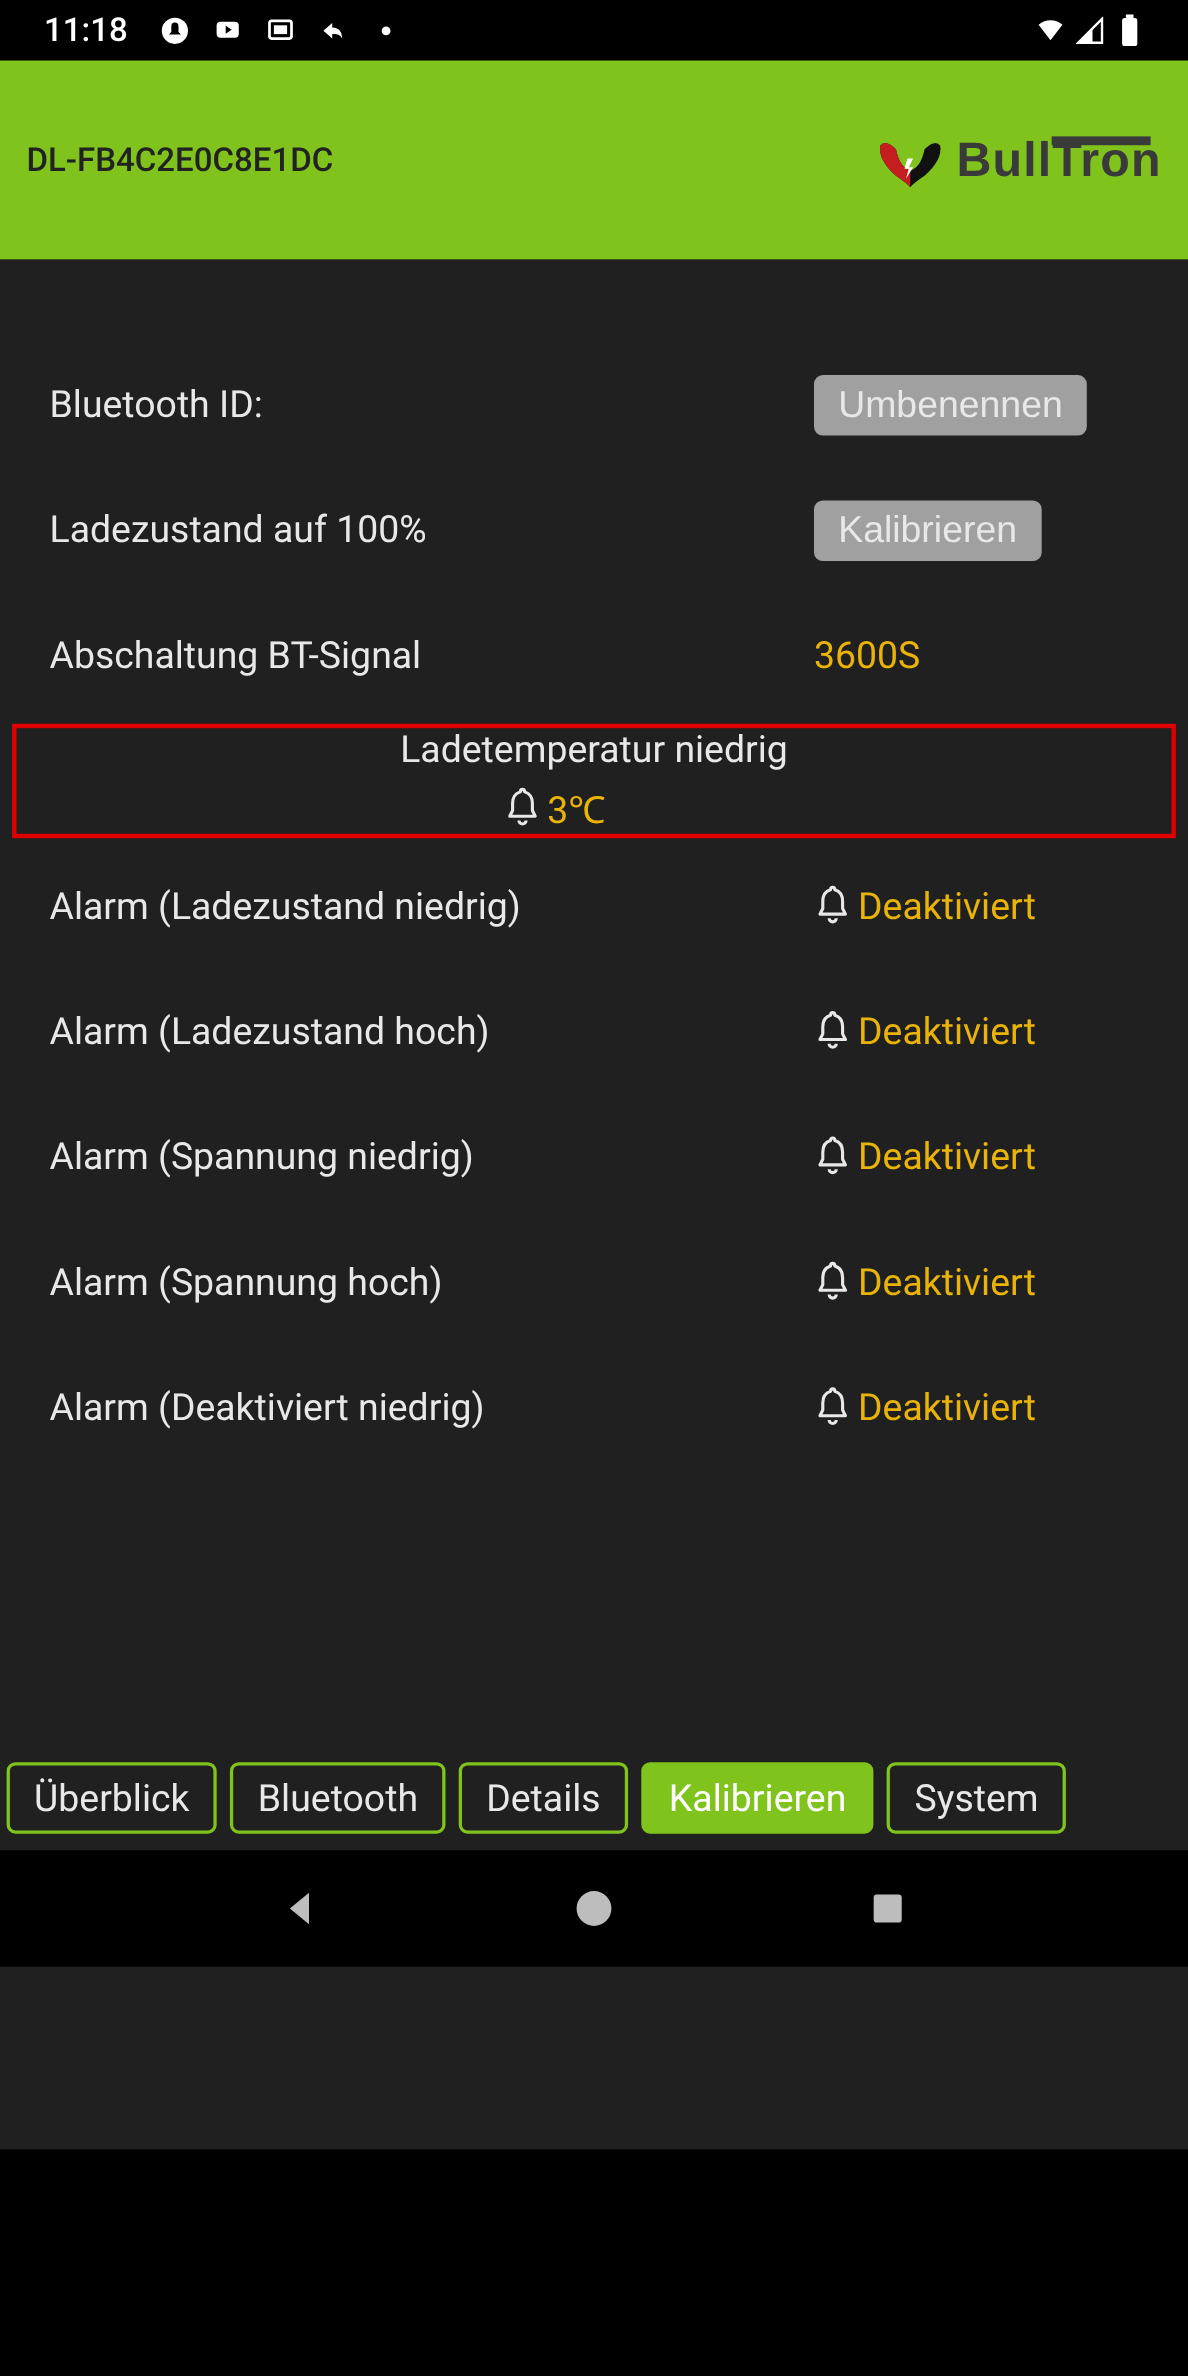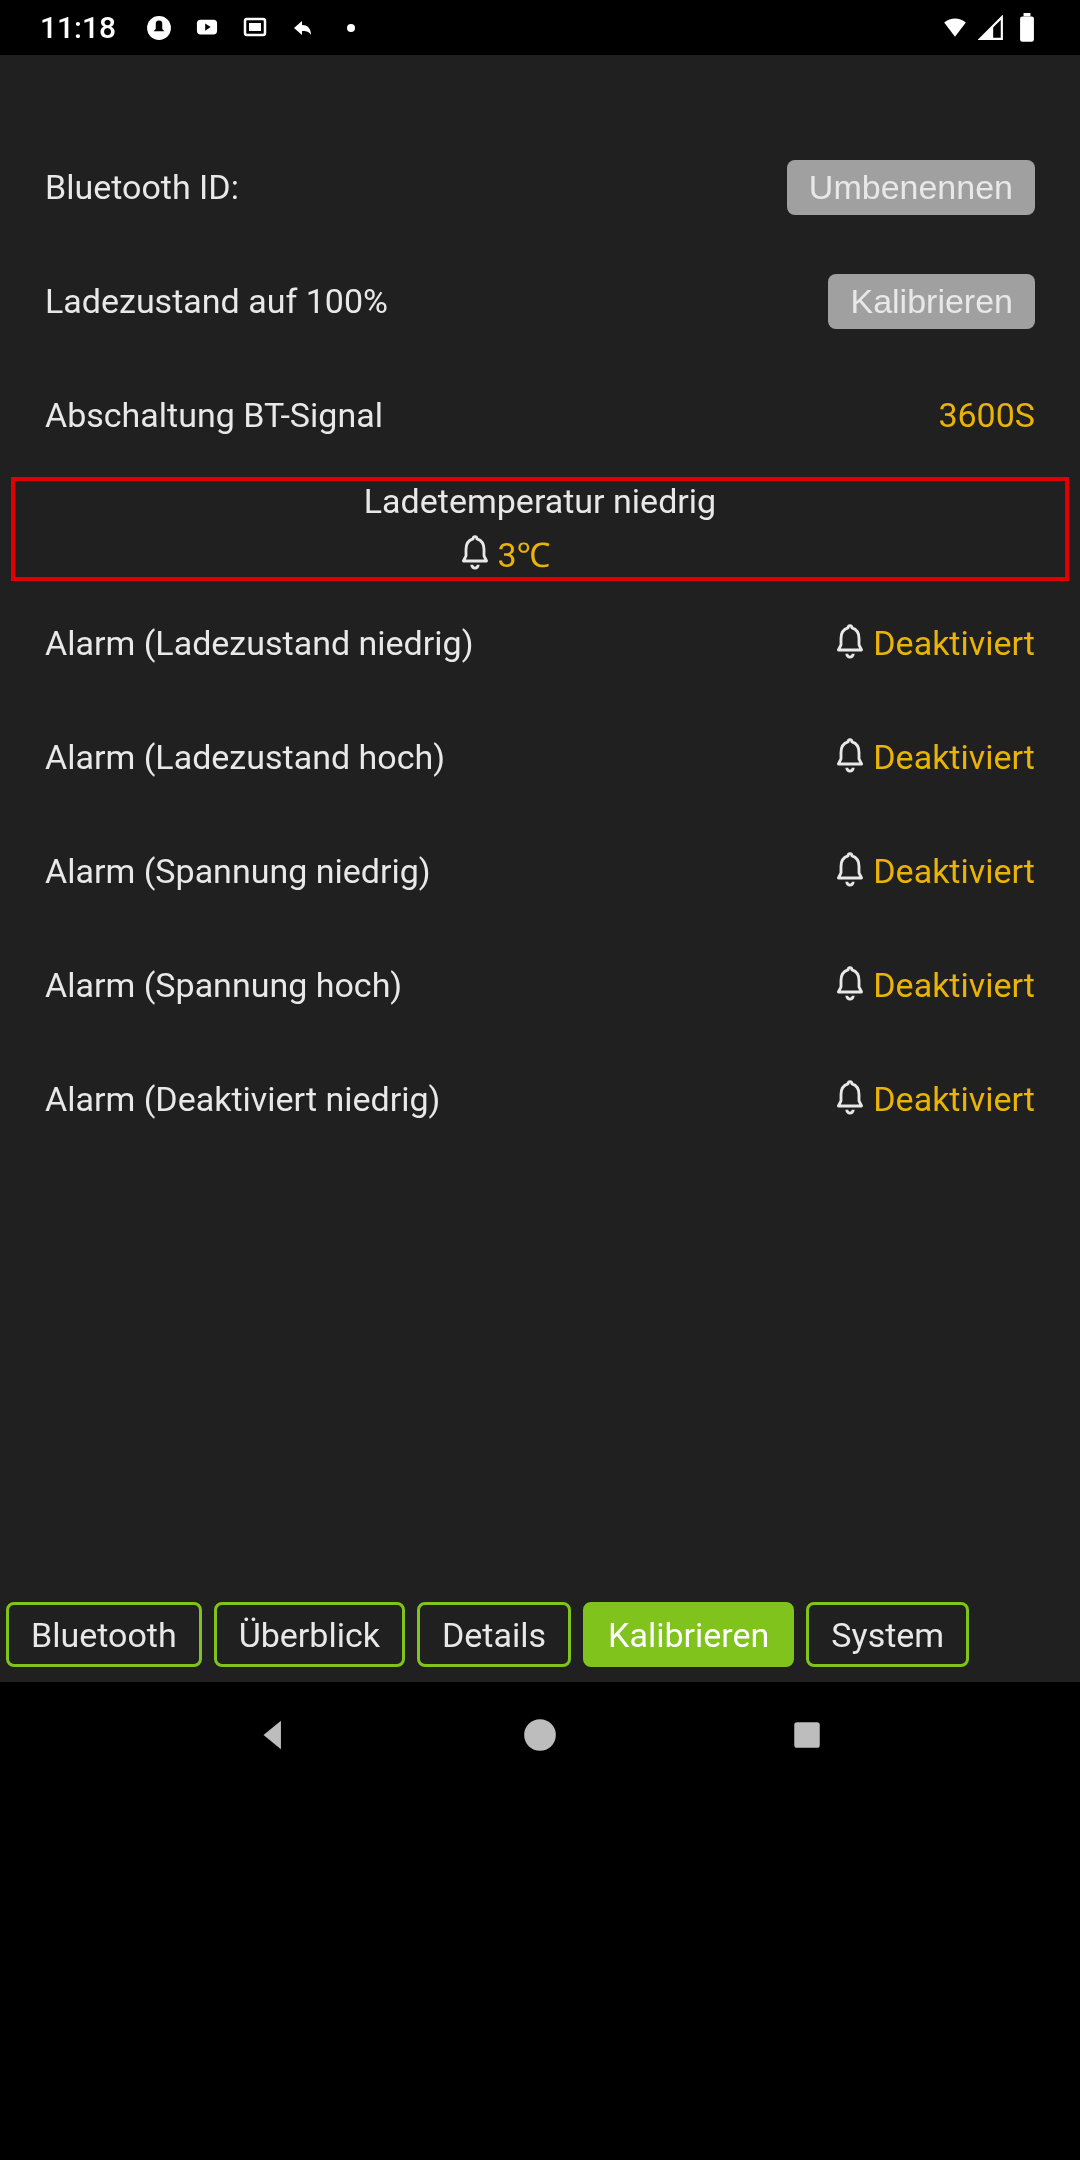--- a/index.html
+++ b/index.html
@@ -11,21 +11,21 @@
   .sb-icon { width: 26px; height: 26px; display: inline-flex; align-items: center; justify-content: center; }
   .header { height: 181px; background: #7fc31c; display: flex; align-items: center; padding: 0 24px; }
   .header .device-id { font-size: 30px; color: #222; font-weight: 500; }
   .header .logo-wrap { margin-left: auto; display: flex; align-items: center; gap: 10px; }
   .bull-horns { width: 65px; height: 55px; }
   .logo-text { font-size: 44px; font-weight: 700; color: #3a3a3a; letter-spacing: 1px; font-family: Arial, sans-serif; position: relative; }
   .logo-text .bar { position: absolute; top: 3px; left: 86px; width: 90px; height: 8px; background: #3a3a3a; }
   .content { background: #202020; height: calc(2160px - 55px - 181px - 100px - 106px); padding: 75px 45px 0 45px; overflow: hidden; }
   .row { display: flex; align-items: center; height: 114px; }
   .row .label { font-size: 34px; color: #e8e8e8; flex: 1; }
-  .row .value-cell { display: flex; align-items: center; gap: 6px; width: 295px; justify-content: flex-end; }
+  .row .value-cell { display: flex; align-items: center; gap: 6px; width: 295px; }
   .value-text { font-size: 34px; color: #eab308; }
   .btn { background: #a0a0a0; color: #e8e8e8; font-size: 34px; border: none; border-radius: 8px; padding: 8px 22px; font-weight: 500; }
   .bell { width: 34px; height: 36px; display: inline-block; flex-shrink: 0; }
   .highlight-box { border: 4px solid #e00000; margin: 0 -34px 0 -34px; padding: 0 30px; height: 104px; display: flex; align-items: center; }
   .highlight-box .label { font-size: 34px; color: #e8e8e8; flex: 1; }
   .highlight-box .value-cell { display:flex; align-items:center; gap:6px; width: 165px;}
   .tabs { position: absolute; bottom: 106px; left: 0; right: 0; height: 86px; background: #202020; display: flex; gap: 12px; padding: 6px 6px 6px 6px; }
   .tab { flex: 0 0 auto; border: 3px solid #7fc31c; border-radius: 8px; background: #202020; color: #e8e8e8; font-size: 34px; display: flex; align-items: center; justify-content: center; padding: 0 22px; height: 65px; }
   .tab.active { background: #7fc31c; color: #fff; }
   .navbar { position: absolute; bottom: 0; left:0; right:0; height: 106px; background: #000; display: flex; align-items: center; justify-content: space-around; padding: 0 140px;}
@@ -83,20 +83,34 @@
         </span>
       <span class="sb-icon">
           <svg viewBox="0 0 14 26" width="18" height="30">
             <rect x="4" y="0" width="6" height="3" fill="#fff"></rect>
             <rect x="1" y="3" width="12" height="22" rx="2" fill="#fff"></rect>
           </svg>
         </span>
     </span>
   </div>
 
+  <div class="header">
+    <span class="device-id">DL-FB4C2E0C8E1DC</span>
+    <span class="logo-wrap">
+      <svg class="bull-horns" viewBox="0 0 100 80">
+        <path d="M8 20 Q15 10 30 25 Q35 50 50 55 Q65 50 70 25 Q85 10 92 20 Q95 40 70 62 Q55 72 50 78 Q45 72 30 62 Q5 40 8 20 Z" fill="#111"></path>
+        <path d="M8 20 Q15 10 30 25 Q35 50 50 55 L50 78 Q45 72 30 62 Q5 40 8 20 Z" fill="#c41e1e"></path>
+        <path d="M46 38 L54 38 L48 50 L54 50 L44 66 L48 52 L42 52 Z" fill="#fff"></path>
+      </svg>
+      <span class="logo-text">
+        <span>BullTron</span>
+        <span class="bar"></span>
+      </span>
+    </span>
+  </div>
 
   <div class="content" id="settings-list">
       <div class="row">
         <span class="label">Bluetooth ID:</span>
         <span class="value-cell">
           <button class="btn">Umbenennen</button>
         </span>
       </div>
       <div class="row">
         <span class="label">Ladezustand auf 100%</span>
@@ -166,22 +180,22 @@
           <span><svg class="bell" viewBox="0 0 24 28">
               <path d="M12 2 C13 2 13.5 2.8 13.5 3.8 C17 4.8 19 8 19 12 V17 L21 21 H3 L5 17 V12 C5 8 7 4.8 10.5 3.8 C10.5 2.8 11 2 12 2 Z" fill="none" stroke="#e8e8e8" stroke-width="2.2" stroke-linejoin="round"></path>
               <path d="M9.5 24 A2.5 2.5 0 0 0 14.5 24" fill="none" stroke="#e8e8e8" stroke-width="2.2"></path>
             </svg></span>
           <span class="value-text">Deaktiviert</span>
         </span>
       </div>
     </div>
 
   <div class="tabs" id="tabs">
+      <div class="tab">Überblick</div>
       <div class="tab">Bluetooth</div>
-      <div class="tab">Überblick</div>
       <div class="tab">Details</div>
       <div class="tab active">Kalibrieren</div>
       <div class="tab">System</div>
     </div>
 
   <div class="navbar">
     <span class="nav-btn">
         <svg viewBox="0 0 24 24" width="38" height="38">
           <path d="M17 3 L6 12 L17 21 Z" fill="#bdbdbd"></path>
         </svg>

